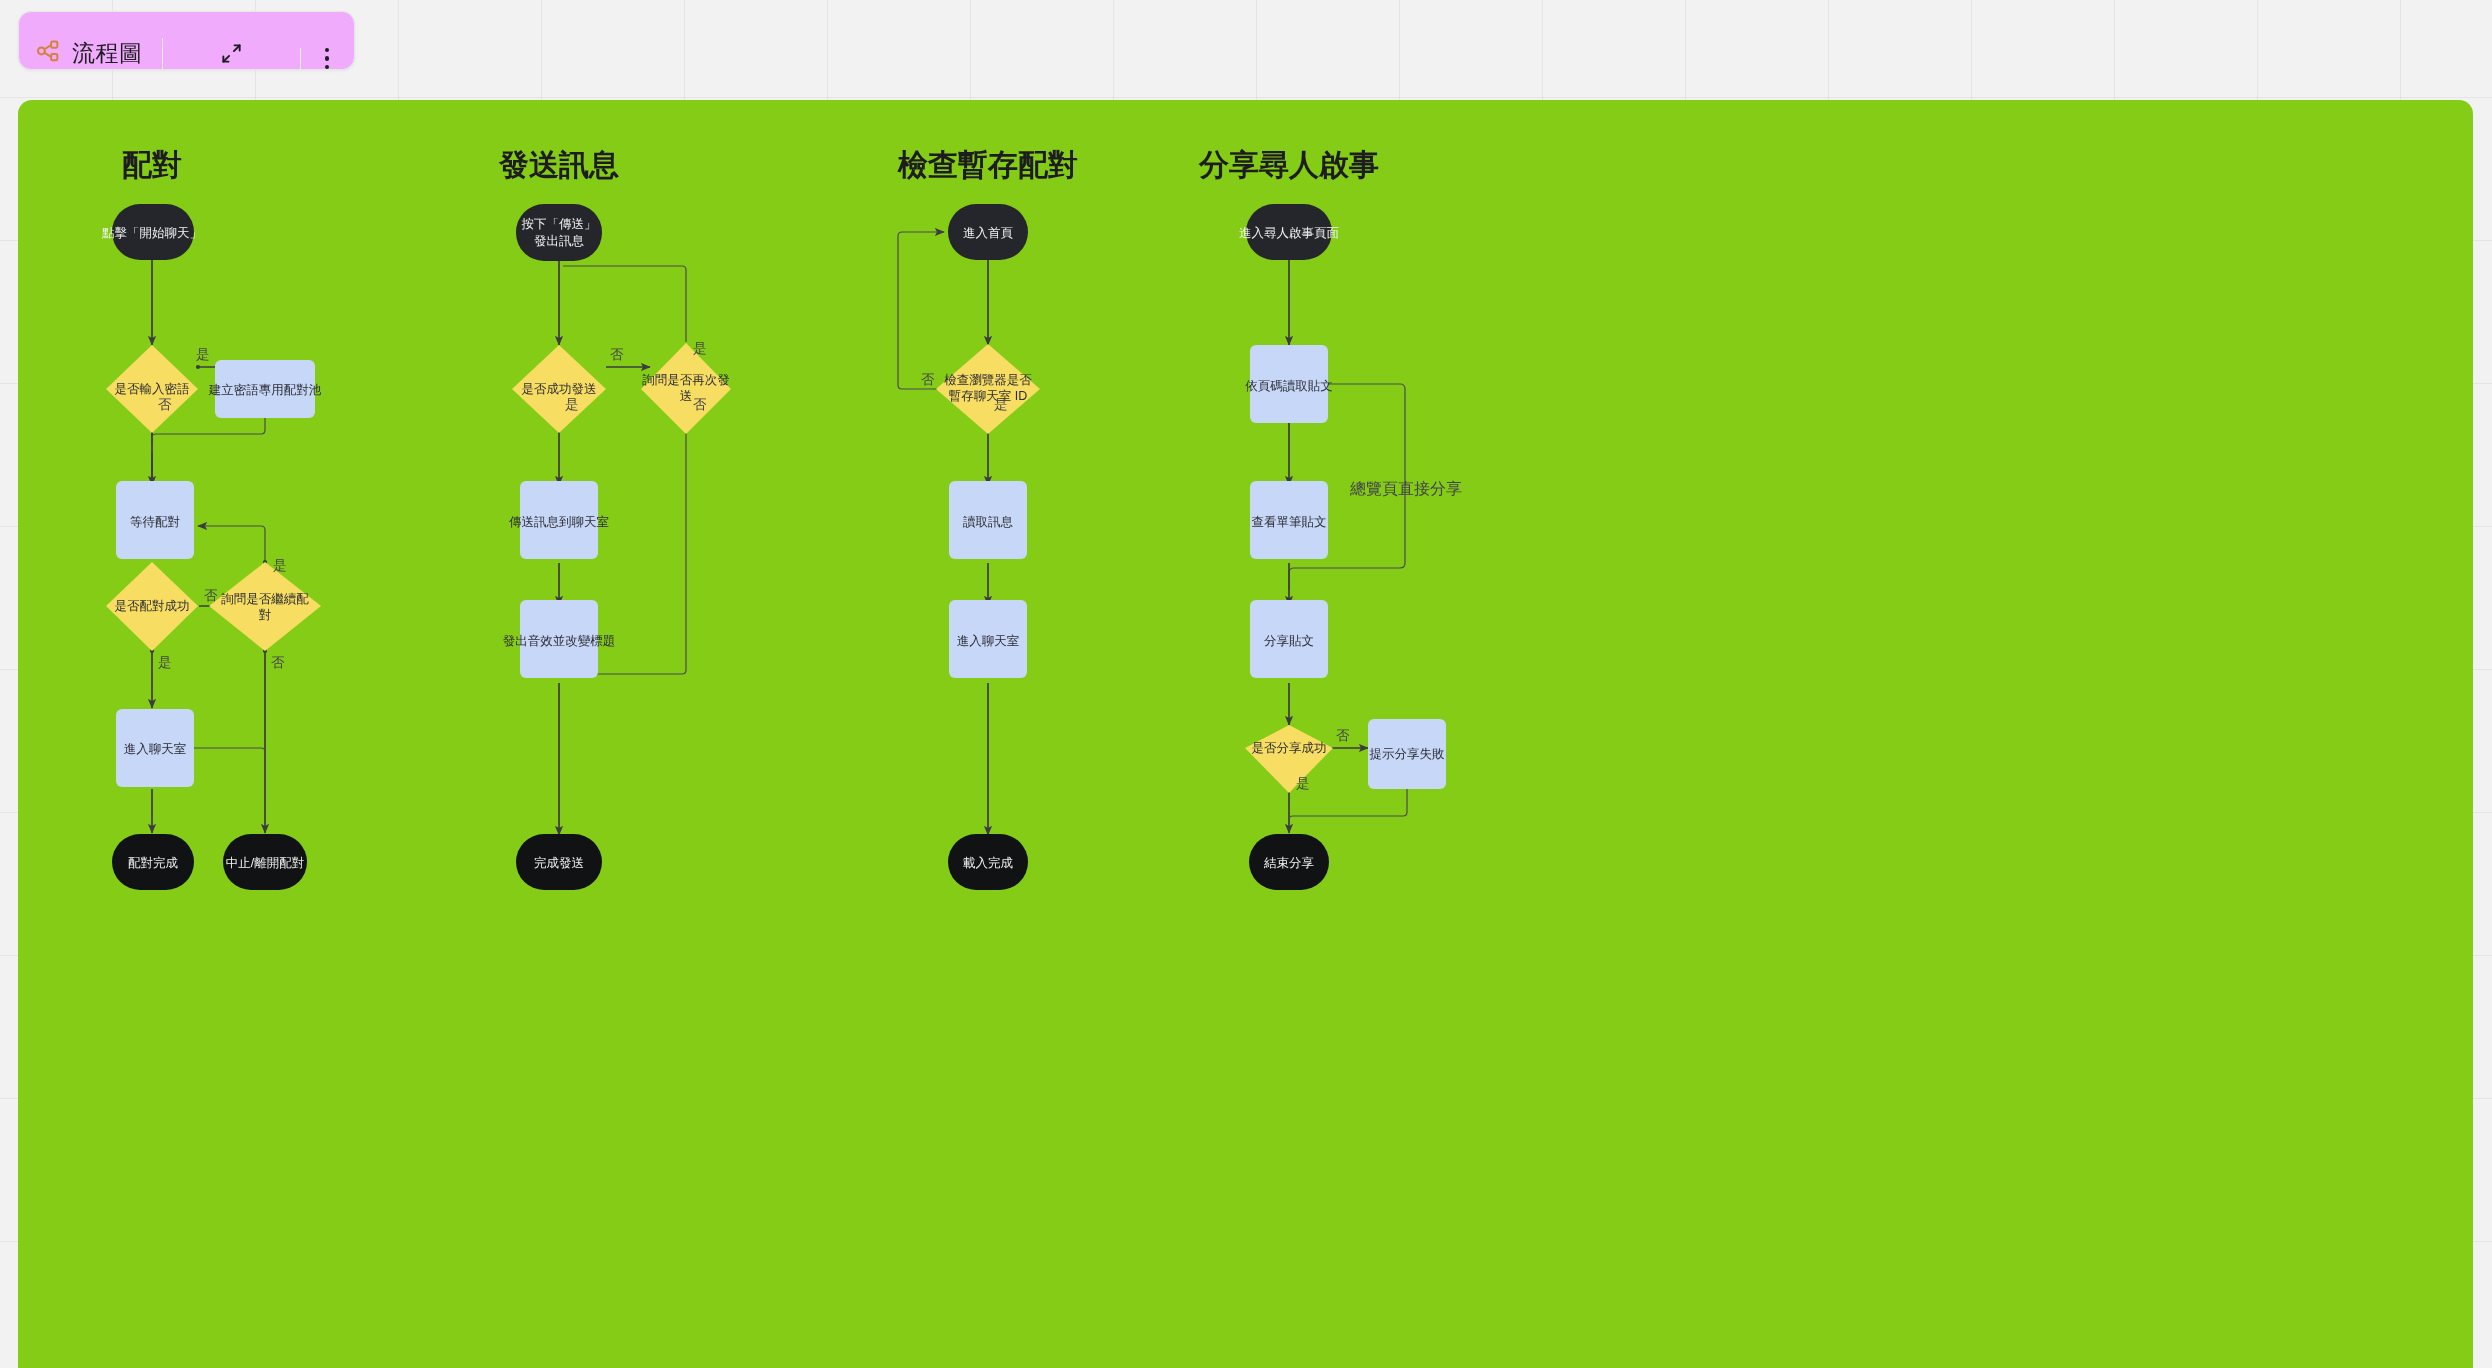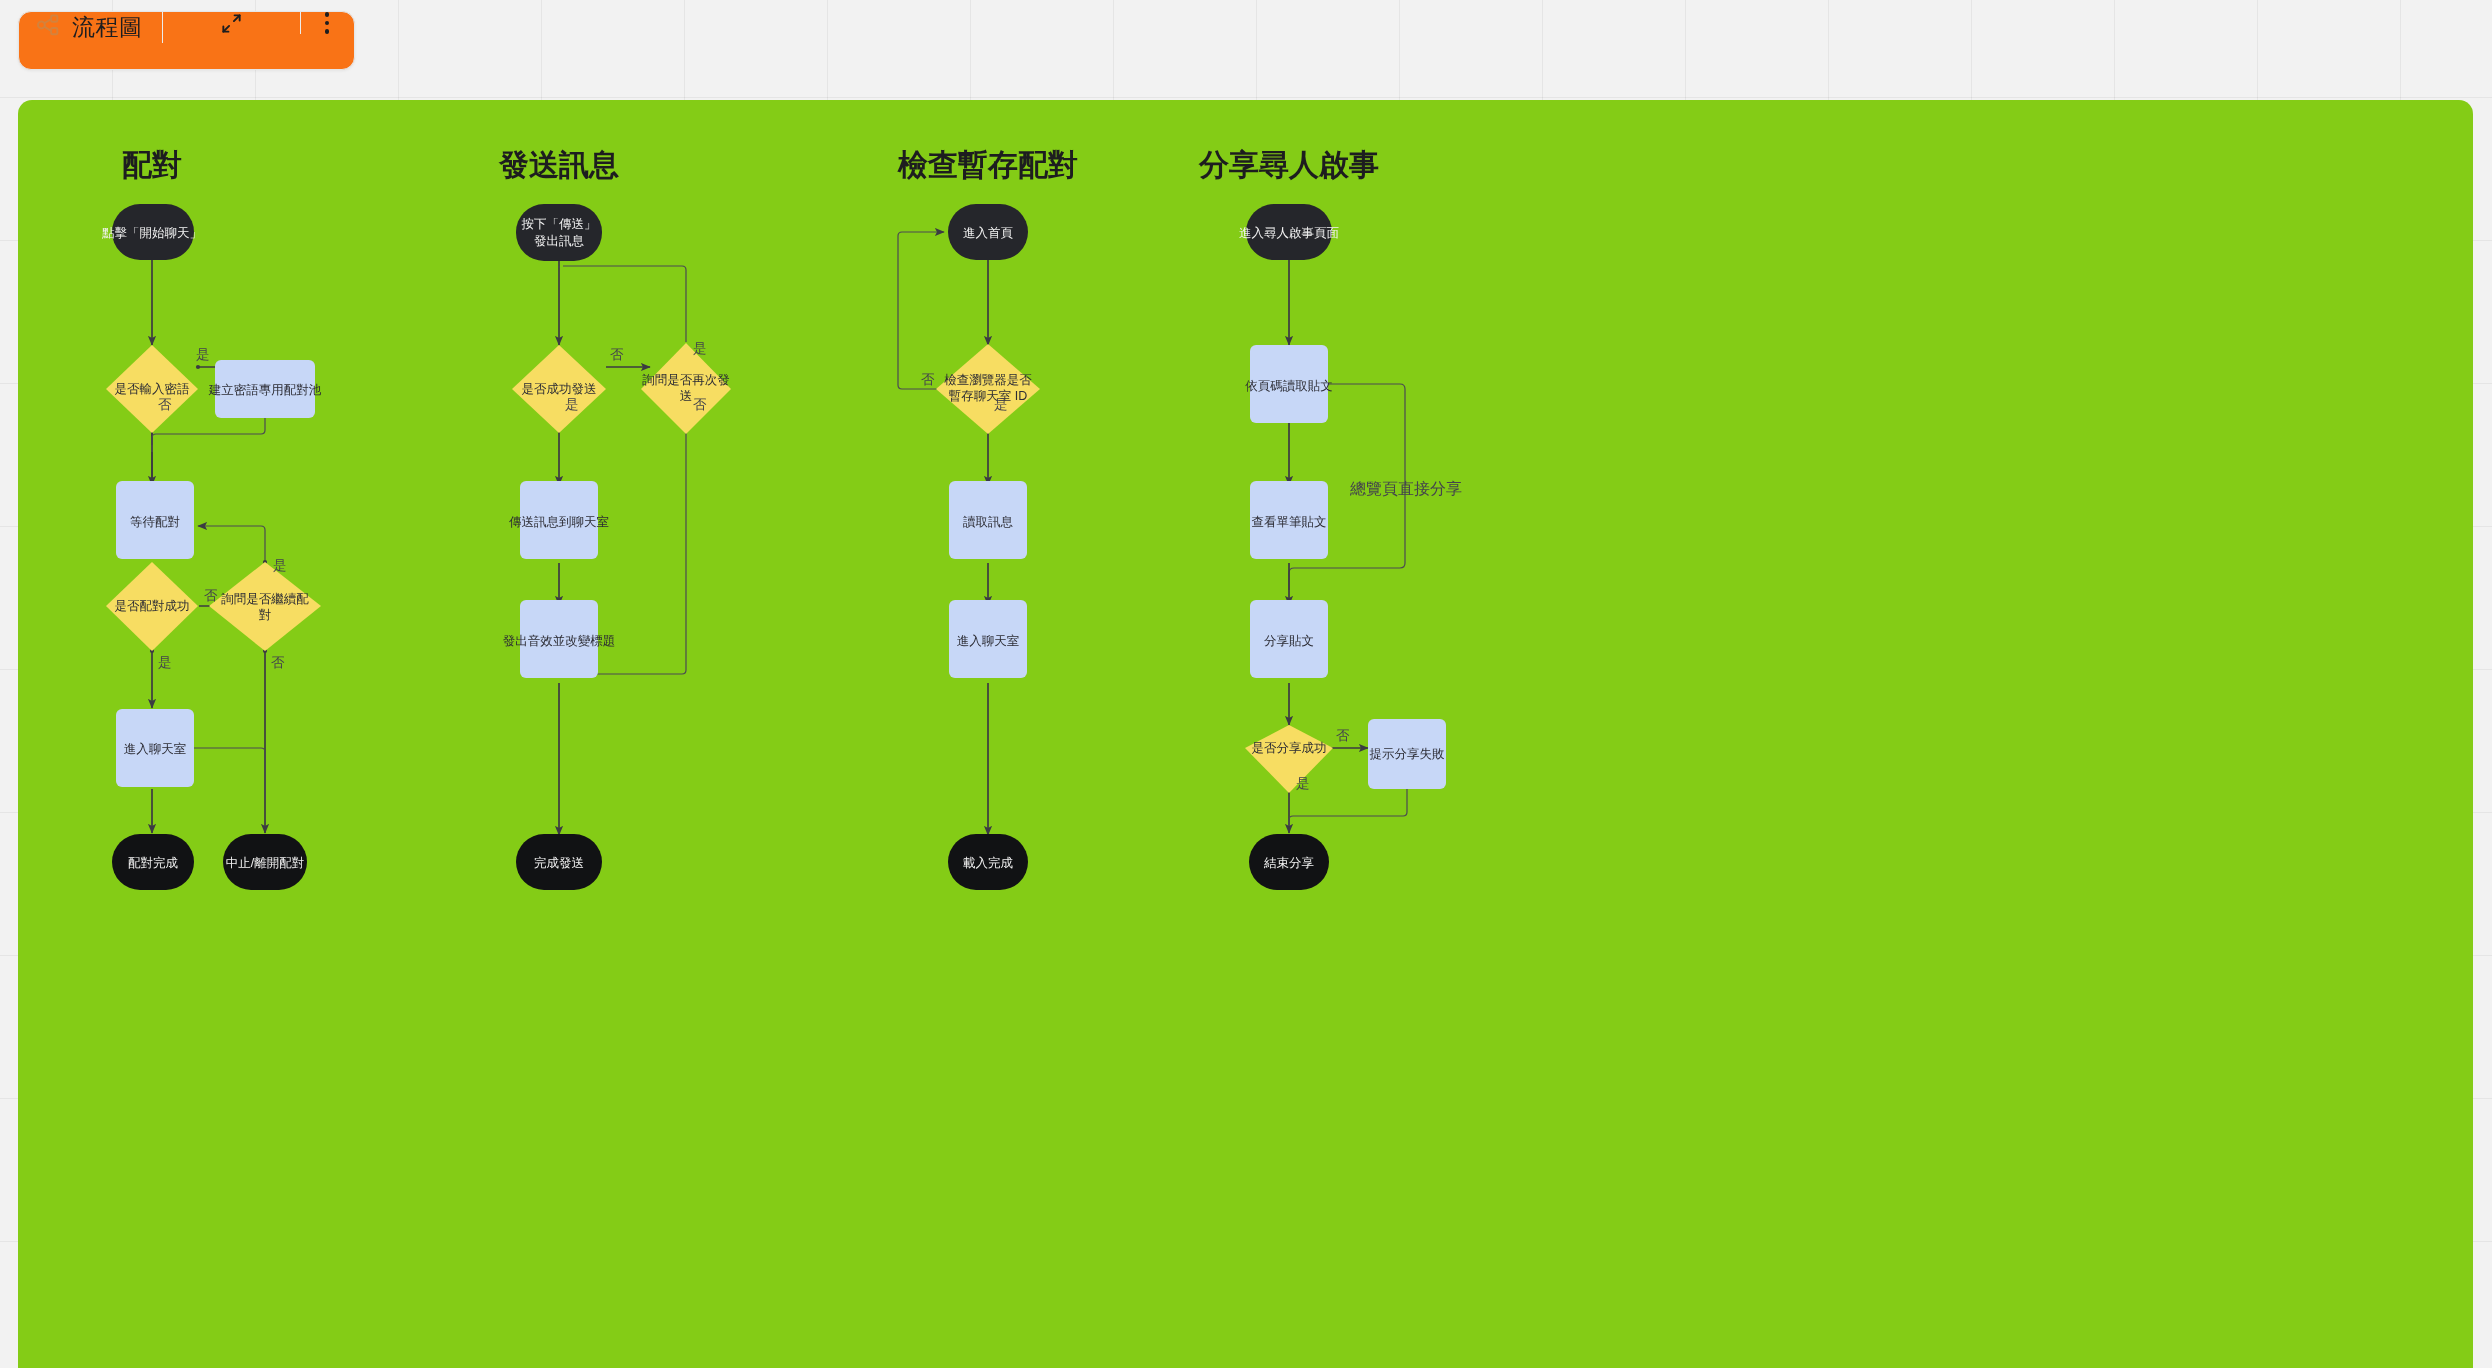--- a/index.html
+++ b/index.html
@@ -17,22 +17,22 @@
     background-image:
       linear-gradient(to right, rgba(0,0,0,.055) 1px, transparent 1px),
       linear-gradient(to bottom, rgba(0,0,0,.055) 1px, transparent 1px);
     background-size:143px 143px;
     background-position:-31px -46px;
     z-index:0;
   }
   
   #toolbar{
     position:absolute;left:18px;top:11px;height:57px;
-    display:flex;align-items:flex-start;
-    background:#f97316;border:1px solid #e6e6e6;border-radius:13px;
+    display:flex;align-items:flex-end;
+    background:#f0abfc;border:1px solid #e6e6e6;border-radius:13px;
     box-shadow:0 1px 3px rgba(0,0,0,.06);
     z-index:5;overflow:hidden;gap:42px;
   }
   .tb-cell{display:flex;align-items:center;justify-content:center;}
   #tb-title-cell{padding:0 19px 0 17px;gap:11px;border-right:1px solid #ececec;}
   #doc-title{font-size:23px;color:#1d1d1f;letter-spacing:.5px;white-space:nowrap;}
   .tb-btn{width:53px;cursor:pointer;}
   #tb-menu-cell{border-left:1px solid #ececec;}
   .dots{display:flex;flex-direction:column;gap:4px;align-items:center;}
   .dots i{display:block;width:4.5px;height:4.5px;border-radius:50%;background:#1d1d1f;}

